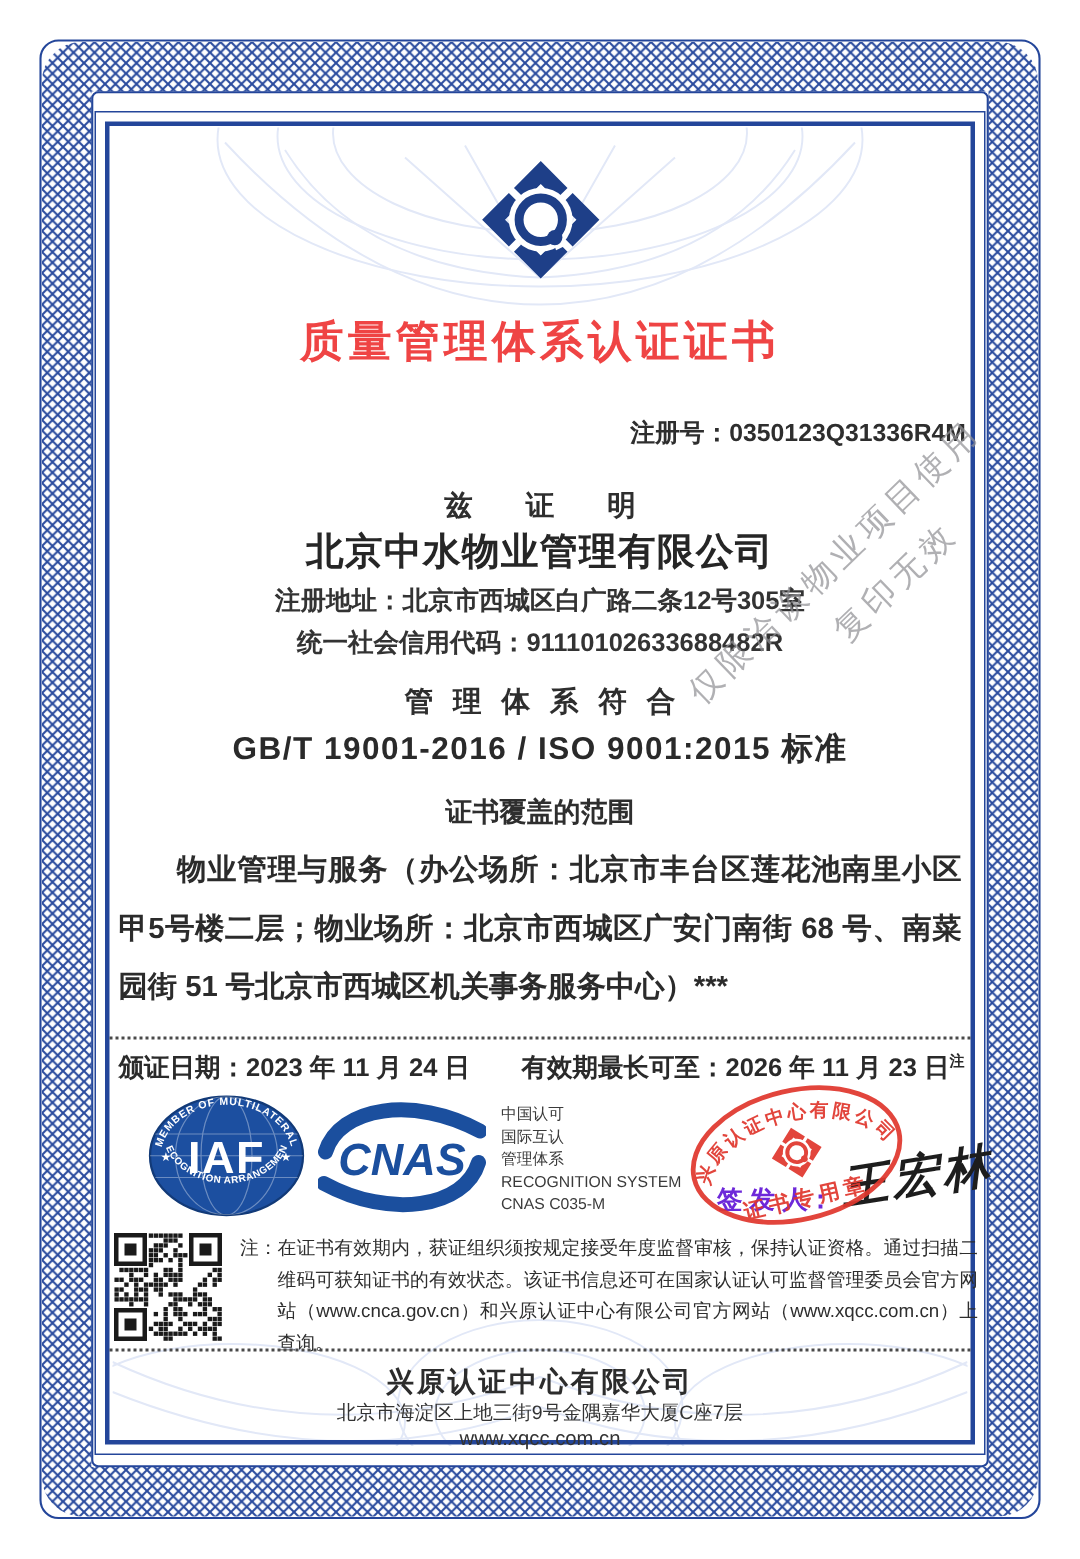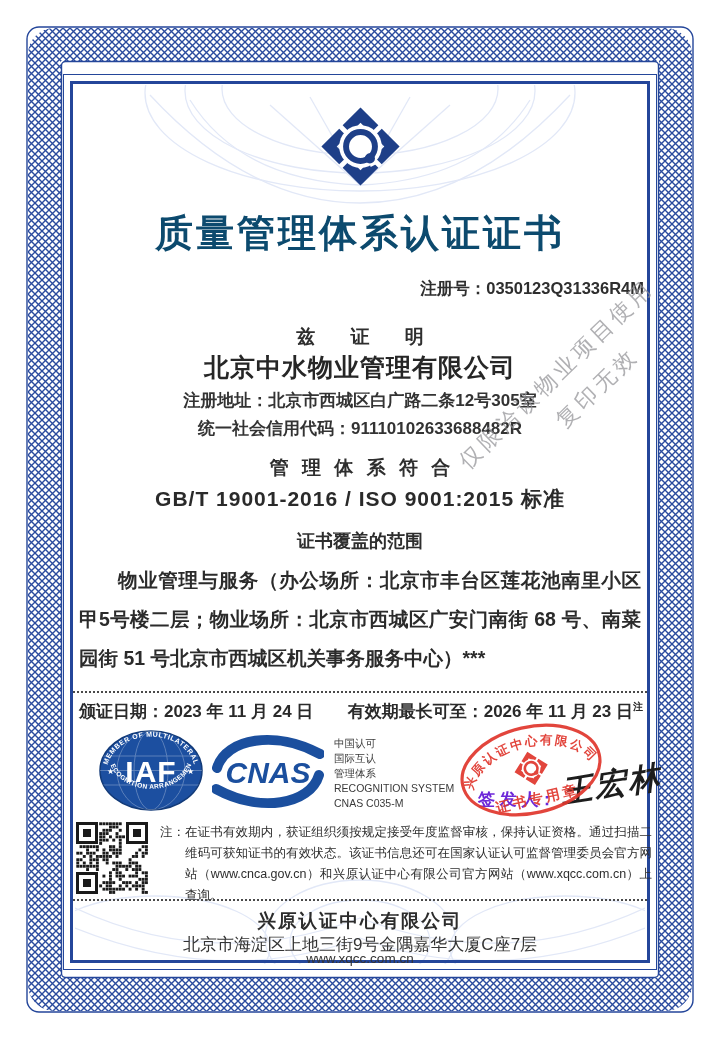--- a/index.html
+++ b/index.html
@@ -5,21 +5,21 @@
   html,body{margin:0;padding:0;background:#ffffff;}
   .page{position:relative;width:720px;height:1039px;background:#ffffff;overflow:hidden;
         font-family:"Liberation Sans","DejaVu Sans",sans-serif;color:#2b2b2b;}
   .abs{position:absolute;}
   svg{display:block;}
   
   .frame-a{position:absolute;left:63px;top:74px;right:63px;bottom:69px;border:1.5px solid #24469a;pointer-events:none;}
   .frame-b{position:absolute;left:70px;top:81px;right:70px;bottom:76px;border:3px solid #24469a;pointer-events:none;}
   
   .center{left:0;right:0;text-align:center;}
-  .title{top:208px;font-size:38px;font-weight:bold;color:#0c4a6e;letter-spacing:3px;}
+  .title{top:208px;font-size:29px;font-weight:bold;color:#ef4444;letter-spacing:3px;}
   .regline{top:278px;right:76px;left:300px;text-align:right;font-size:16.5px;font-weight:bold;color:#2e2e2e;}
   .hereby{top:324px;font-size:19px;font-weight:bold;word-spacing:30px;color:#2e2e2e;}
   .company{top:351px;font-size:25px;font-weight:bold;letter-spacing:1px;color:#262626;}
   .addr{top:389px;font-size:17px;font-weight:bold;color:#333;}
   .credit{top:417px;font-size:17px;font-weight:bold;color:#333;}
   .conform{top:455px;font-size:19px;font-weight:bold;word-spacing:8px;color:#2e2e2e;}
   .standard{top:485px;font-size:21px;font-weight:bold;letter-spacing:1px;color:#2a2a2a;}
   .scopehead{top:529px;font-size:18px;font-weight:bold;color:#2e2e2e;}
   .scope{top:561px;left:79px;right:79px;font-size:19.5px;font-weight:bold;line-height:39px;
          text-indent:2em;text-align:justify;color:#2b2b2b;}
@@ -30,21 +30,21 @@
   .dates sup{font-size:10px;}
   .accred{left:334px;top:736px;width:135px;font-size:10.5px;line-height:15px;color:#3a3a3a;}
   .signer{left:478px;top:788px;display:flex;align-items:flex-start;z-index:6;}
   .signer-label{font-size:17px;font-weight:bold;white-space:nowrap;color:#6d28d9;}
   .signature{font-size:31px;font-weight:bold;color:#1d1d1d;letter-spacing:3px;white-space:nowrap;
              transform:rotate(-9deg) skewX(-16deg);transform-origin:left bottom;margin:-16px 0 0 6px;}
   .noteblock{left:76px;top:822px;right:68px;display:flex;gap:12px;align-items:flex-start;}
   .notetext{display:flex;font-size:12.5px;line-height:21px;color:#2e2e2e;text-align:justify;}
   .note-label{white-space:nowrap;}
   .f-company{top:908px;font-size:18.5px;font-weight:bold;letter-spacing:2px;color:#2c2c2c;}
-  .f-addr{top:933px;font-size:17px;color:#333;}
+  .f-addr{top:933px;font-size:13px;color:#333;}
   .f-web{top:951px;font-size:13.5px;color:#333;}
   .graywm{left:430px;top:330px;width:330px;z-index:5;pointer-events:none;
           transform:rotate(-44deg);transform-origin:center;color:rgba(145,145,150,0.72);}
   .graywm .l1{font-size:22px;letter-spacing:4px;white-space:nowrap;}
   .graywm .l2{font-size:22px;letter-spacing:4px;margin:8px 0 0 98px;white-space:nowrap;}
   .wm{pointer-events:none;}
 </style>
 </head>
 <body>
 

